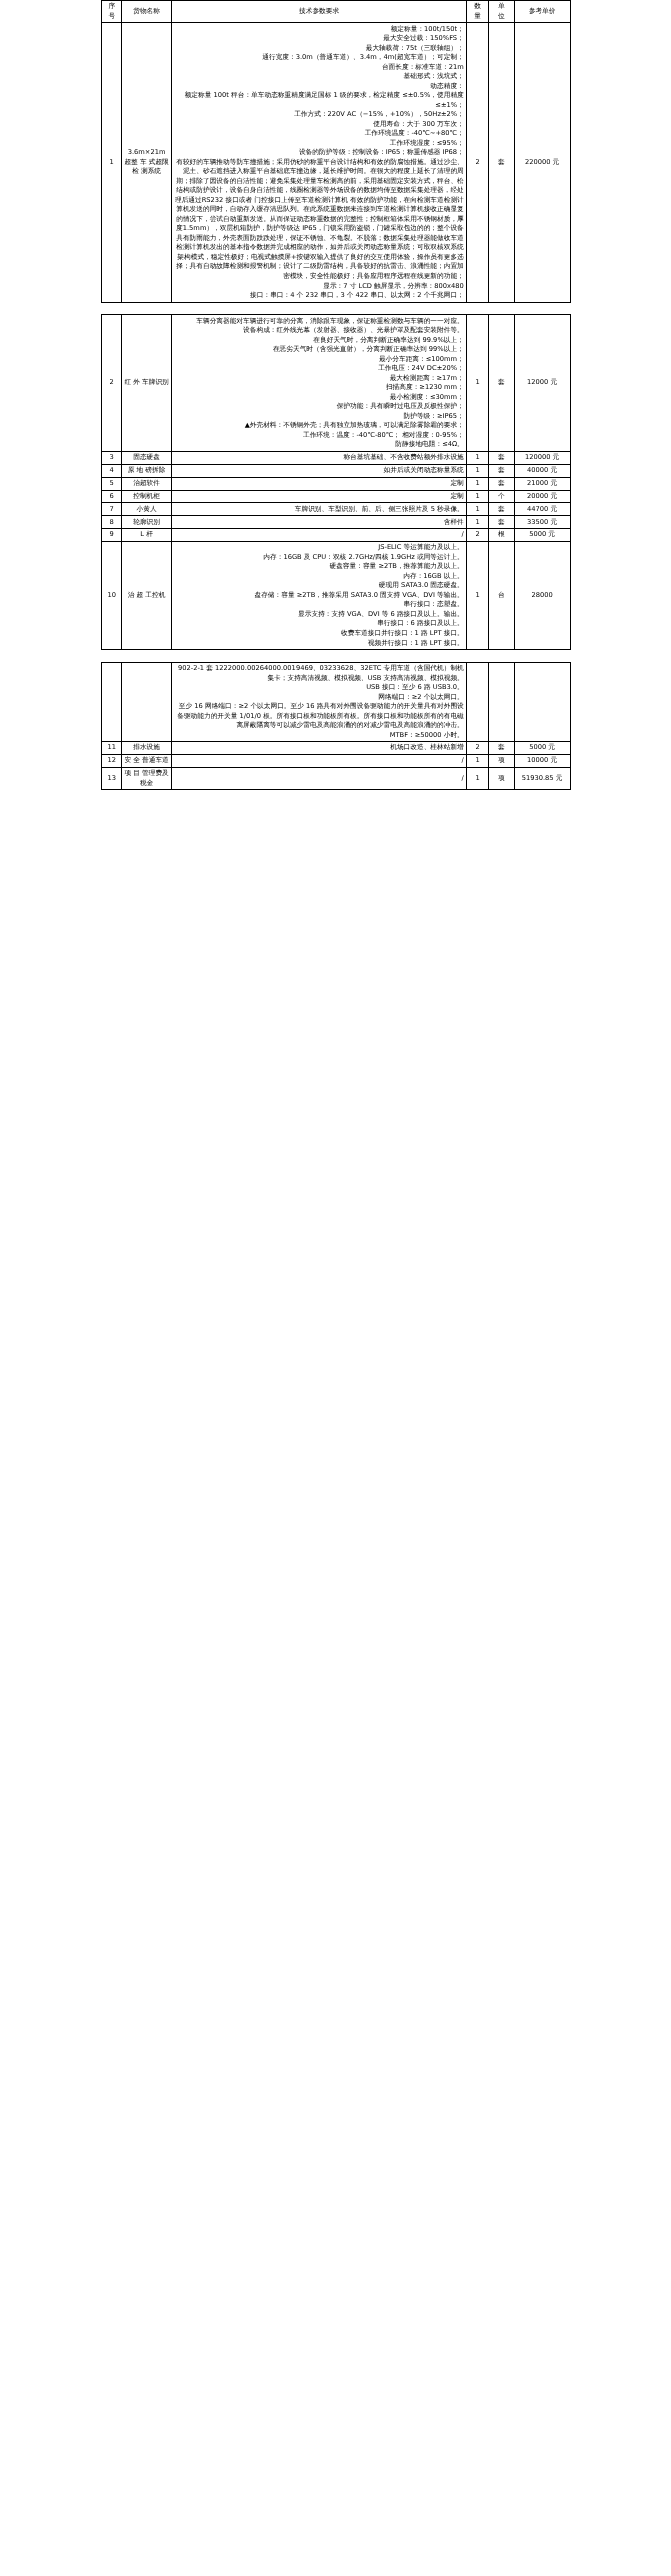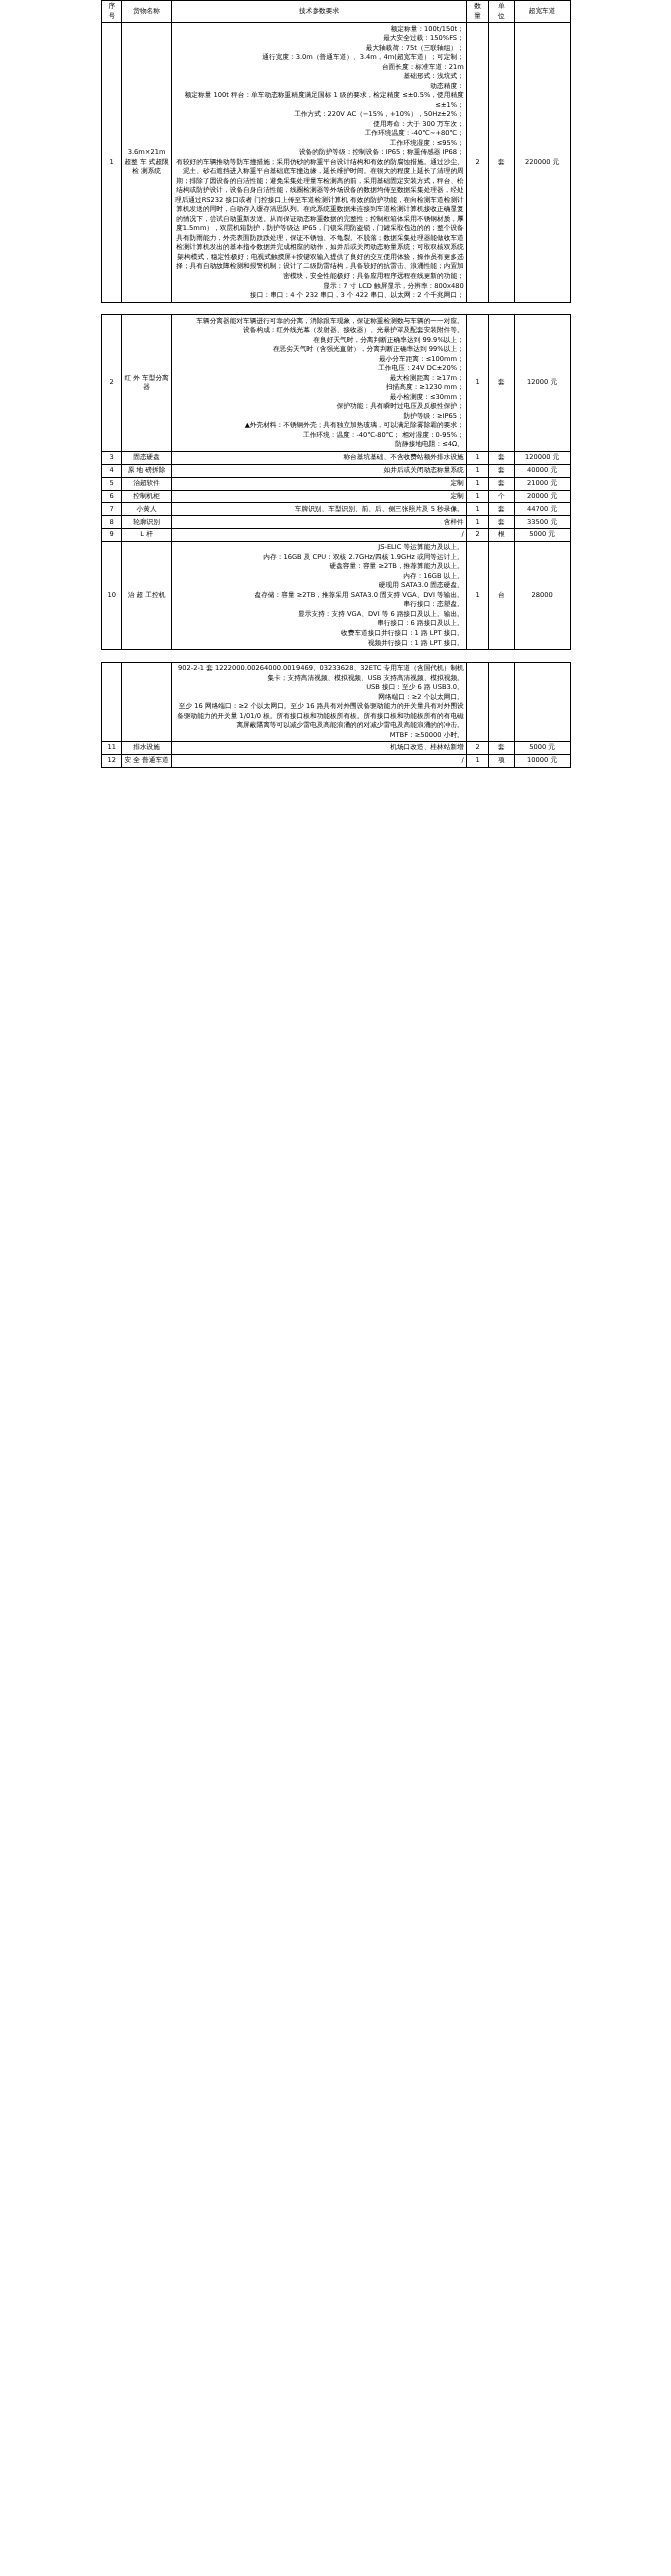--- a/index.html
+++ b/index.html
@@ -73,21 +73,21 @@
     <thead>
       <tr>
         <td class="hdr-two-line spec-body">序
 号</td>
         <td>货物名称</td>
         <td>技术参数要求</td>
         <td class="hdr-two-line spec-body">数
 量</td>
         <td class="hdr-two-line spec-body">单
 位</td>
-        <td>超宽车道</td>
+        <td>参考单价</td>
       </tr>
     </thead>
     <tbody>
       <tr>
         <td class="center">1</td>
         <td class="center name-vert">3.6m×21m 超整 车 式超限 检 测系统</td>
         <td class="cell-top spec-body left">额定称量：100t/150t；
 最大安全过载：150%FS；
 最大轴载荷：75t（三联轴组）；
 通行宽度：3.0m（普通车道）、3.4m，4m(超宽车道）；可定制；
@@ -117,21 +117,21 @@
       <col class="col-no">
         <col class="col-name">
         <col class="col-spec">
         <col class="col-qty">
         <col class="col-unit">
         <col class="col-price">
     </colgroup>
     <tbody>
       <tr>
         <td class="center">2</td>
-        <td class="center name-vert">红 外 车型分离器</td>
+        <td class="center name-vert">红 外 车牌识别</td>
         <td class="cell-top spec-body left">车辆分离器能对车辆进行可靠的分离，消除跟车现象，保证称重检测数与车辆的一一对应。
 设备构成：红外线光幕（发射器、接收器）、光暴护罩及配套安装附件等。
 在良好天气时，分离判断正确率达到 99.9%以上；
 在恶劣天气时（含强光直射），分离判断正确率达到 99%以上；
 最小分车距离：≤100mm；
 工作电压：24V DC±20%；
 最大检测距离：≥17m；
 扫描高度：≥1230 mm；
 最小检测度：≤30mm；
 保护功能：具有瞬时过电压及反极性保护；
@@ -253,17 +253,25 @@
         <td class="center">5000 元</td>
       </tr>
       <tr>
         <td class="center">12</td>
         <td class="center name-vert">安 全 普通车道</td>
         <td class="left spec-body">/</td>
         <td class="center">1</td>
         <td class="center">项</td>
         <td class="center">10000 元</td>
       </tr>
+      <tr>
+        <td class="center">13</td>
+        <td class="center name-vert">项 目 管理费及税金</td>
+        <td class="left spec-body">/</td>
+        <td class="center">1</td>
+        <td class="center">项</td>
+        <td class="center">51930.85 元</td>
+      </tr>
     </tbody>
   </table>
 
 </div>
 
 
 </body></html>

